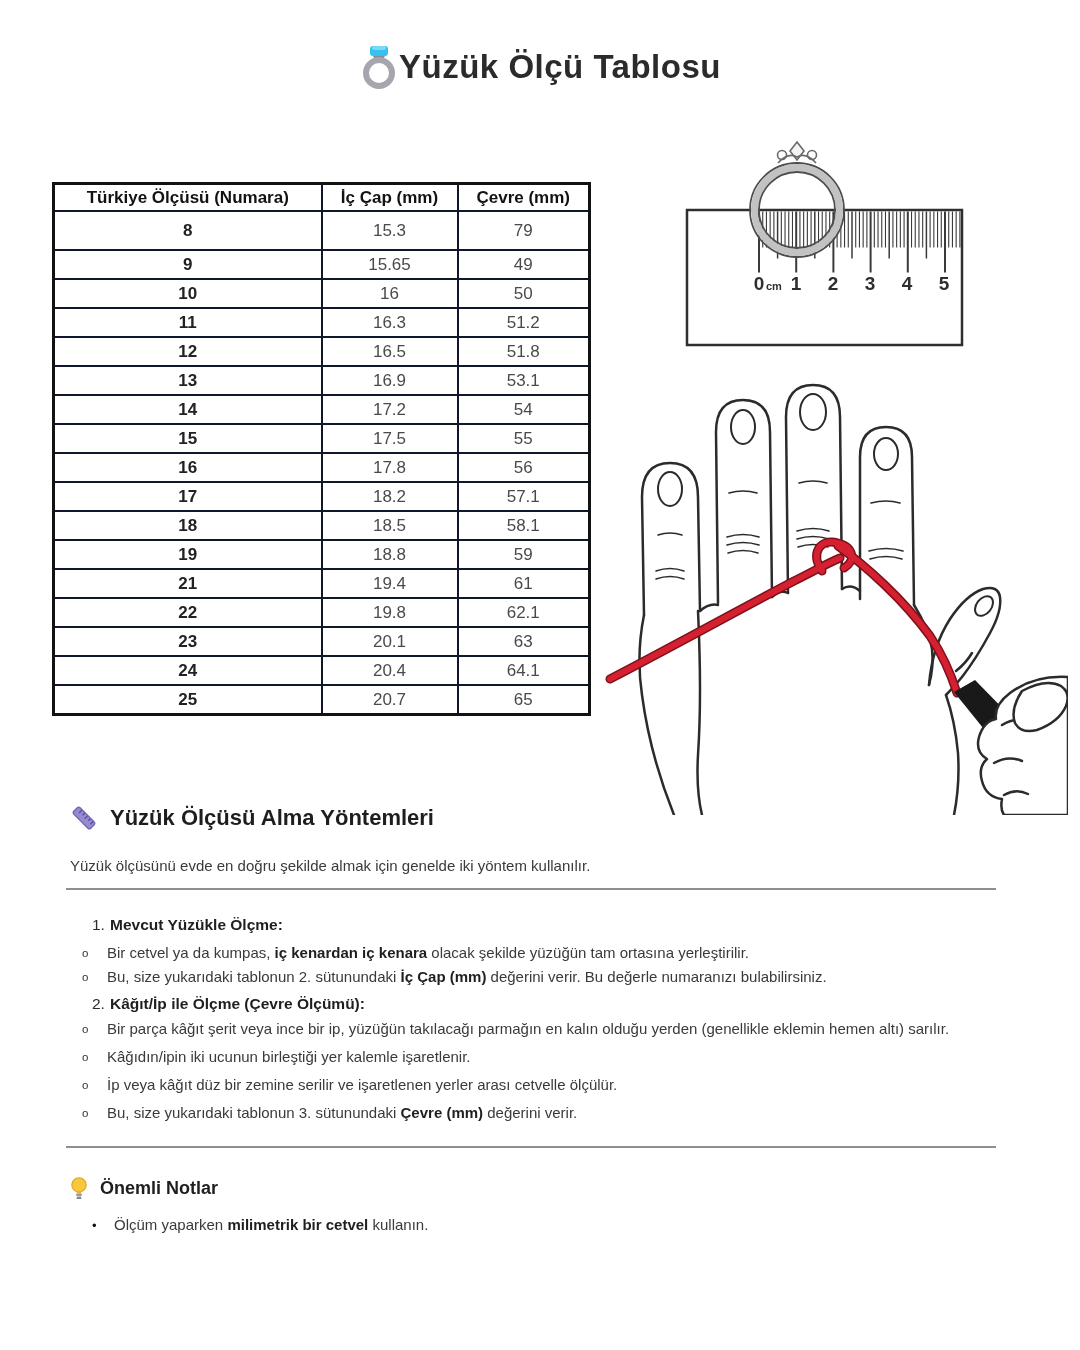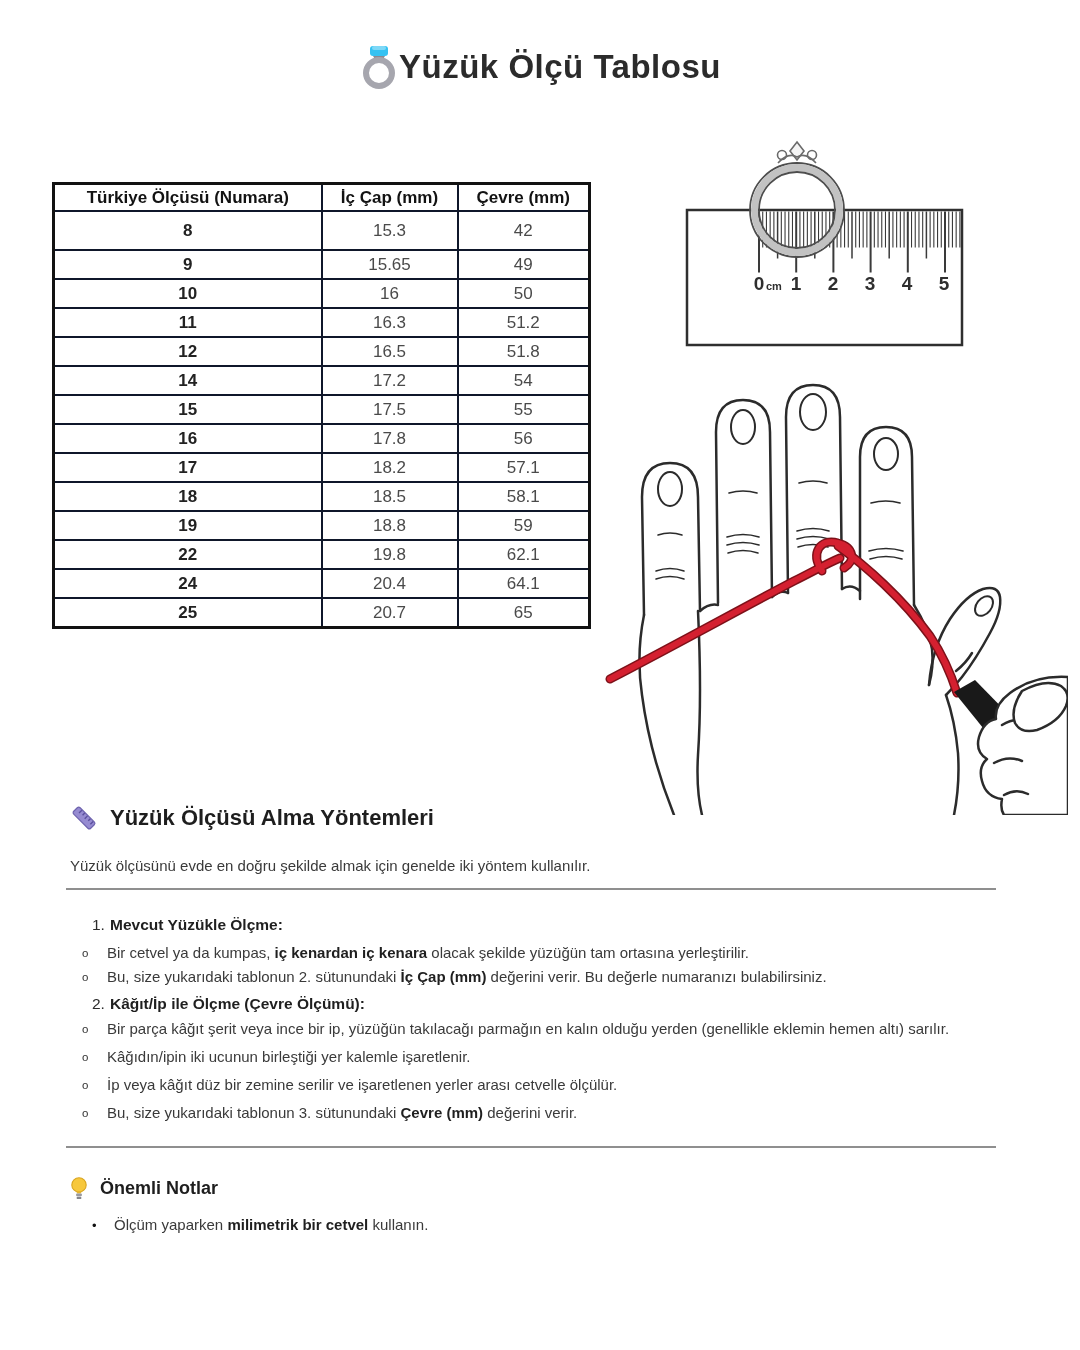--- a/index.html
+++ b/index.html
@@ -72,21 +72,21 @@
       <tr>
         <th>Türkiye Ölçüsü (Numara)</th>
         <th>İç Çap (mm)</th>
         <th>Çevre (mm)</th>
       </tr>
     </thead>
     <tbody id="size-tbody">
         <tr>
           <td>8</td>
           <td>15.3</td>
-          <td>42</td>
+          <td>79</td>
         </tr>
         <tr>
           <td>9</td>
           <td>15.65</td>
           <td>49</td>
         </tr>
         <tr>
           <td>10</td>
           <td>16</td>
           <td>50</td>
@@ -95,20 +95,25 @@
           <td>11</td>
           <td>16.3</td>
           <td>51.2</td>
         </tr>
         <tr>
           <td>12</td>
           <td>16.5</td>
           <td>51.8</td>
         </tr>
         <tr>
+          <td>13</td>
+          <td>16.9</td>
+          <td>53.1</td>
+        </tr>
+        <tr>
           <td>14</td>
           <td>17.2</td>
           <td>54</td>
         </tr>
         <tr>
           <td>15</td>
           <td>17.5</td>
           <td>55</td>
         </tr>
         <tr>
@@ -125,23 +130,33 @@
           <td>18</td>
           <td>18.5</td>
           <td>58.1</td>
         </tr>
         <tr>
           <td>19</td>
           <td>18.8</td>
           <td>59</td>
         </tr>
         <tr>
+          <td>21</td>
+          <td>19.4</td>
+          <td>61</td>
+        </tr>
+        <tr>
           <td>22</td>
           <td>19.8</td>
           <td>62.1</td>
+        </tr>
+        <tr>
+          <td>23</td>
+          <td>20.1</td>
+          <td>63</td>
         </tr>
         <tr>
           <td>24</td>
           <td>20.4</td>
           <td>64.1</td>
         </tr>
         <tr>
           <td>25</td>
           <td>20.7</td>
           <td>65</td>

